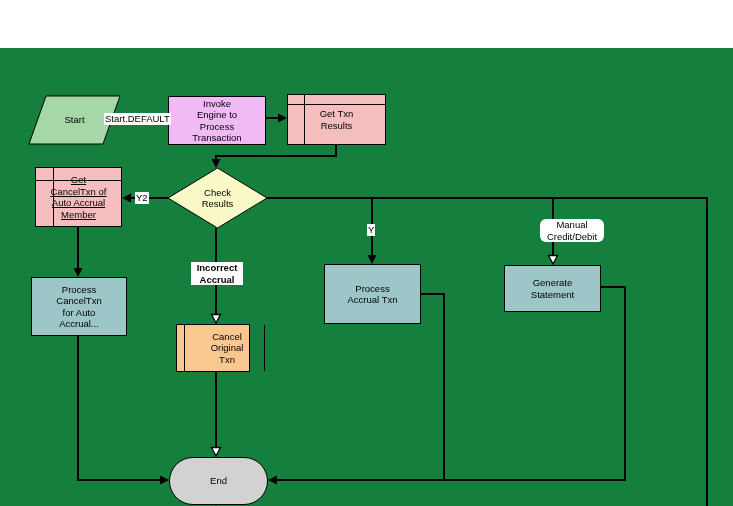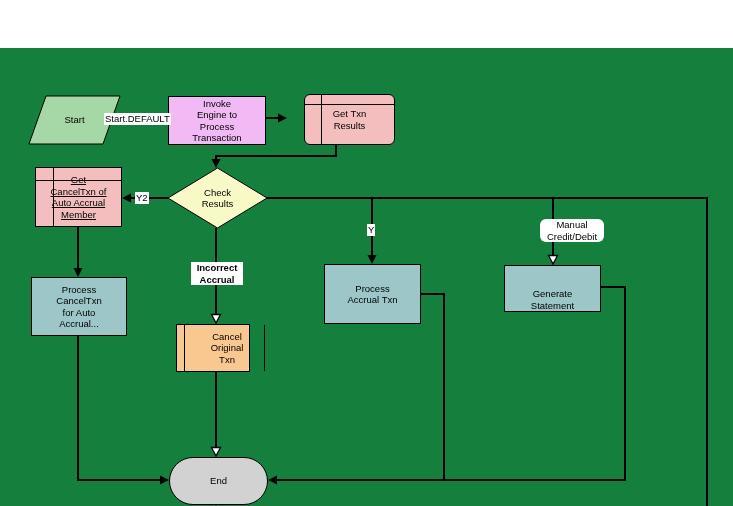--- a/index.html
+++ b/index.html
@@ -112,21 +112,21 @@
     <polygon class="shape" points="217.5,120 267,150 217.5,180 168,150" fill="#F9F9C8"></polygon>
   </svg>
 
   <div class="node" style="left:168px;top:48px;width:98px;height:49px;background:#F2BAF5;">
     <span>Invoke
 Engine to
 Process
 Transaction</span>
   </div>
 
-  <div class="node" style="left:304px;top:46px;width:91px;height:51px;background:#F5BEBE;border-radius:6px;">
+  <div class="node" style="left:287px;top:46px;width:99px;height:51px;background:#F5BEBE;">
     <div class="hline" style="top:9px;"></div>
     <div class="vline" style="left:16px;"></div>
     <span>Get Txn
 Results</span>
   </div>
 
   <div class="node" style="left:35px;top:119px;width:87px;height:60px;background:#F5BEBE;text-decoration:underline;">
     <div class="hline" style="top:12px;"></div>
     <div class="vline" style="left:17px;"></div>
     <span>Get
@@ -147,21 +147,21 @@
     <div class="vline" style="left:87px;"></div>
     <span>Cancel
 Original Txn</span>
   </div>
 
   <div class="node" style="left:324px;top:216px;width:97px;height:60px;background:#9CC6C7;">
     <span>Process
 Accrual Txn</span>
   </div>
 
-  <div class="node" style="left:504px;top:217px;width:97px;height:47px;background:#9CC6C7;align-items:flex-end;">
+  <div class="node" style="left:504px;top:217px;width:97px;height:47px;background:#9CC6C7;">
     <span>Generate
 Statement</span>
   </div>
 
   <div class="node stadium" style="left:169px;top:409px;width:99px;height:48px;background:#D2D2D2;">
     <span>End</span>
   </div>
 
   <div class="overlay" style="left:29px;top:48px;width:91px;height:48px;">
     <span>Start</span>

